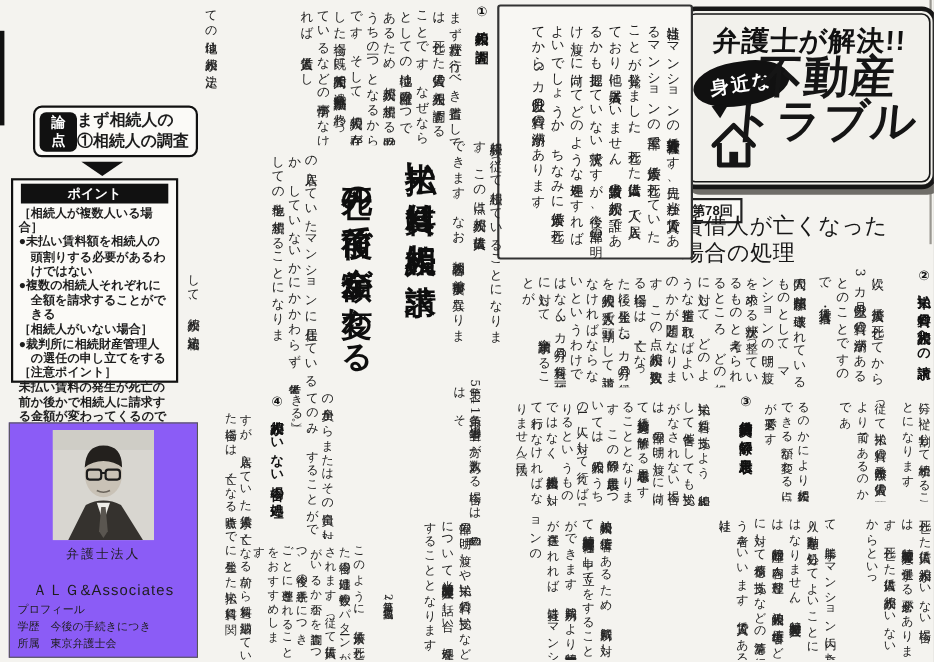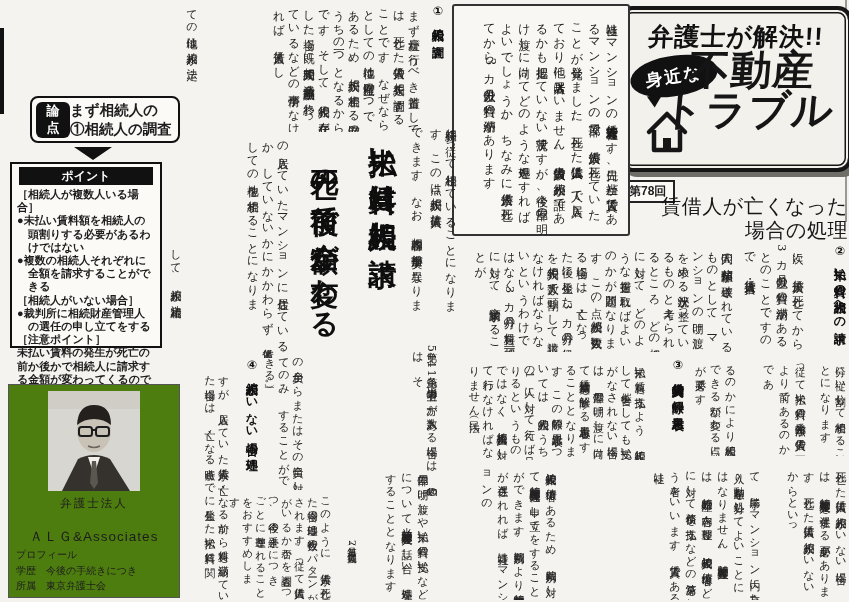--- a/index.html
+++ b/index.html
@@ -26,21 +26,21 @@
   .ronten-text{flex:1;font-weight:700;font-size:14.5px;line-height:1.25;text-align:left;}
   .tri{position:absolute;left:74px;top:147px;width:0;height:0;border-left:19px solid transparent;
       border-right:19px solid transparent;border-top:13px solid #111;}
   .point-box{position:absolute;left:10px;top:162px;width:152px;height:186px;border:2.5px solid #111;
       background:#fbfaf7;box-sizing:border-box;padding:2px 5px 2px 5px;}
   .point-title{background:#111;color:#fff;font-weight:700;font-size:12px;text-align:center;
       height:18px;line-height:18px;margin:1px 2px 3px 2px;}
   .pt{font-weight:700;font-size:11px;line-height:13.2px;letter-spacing:0;}
   .pt.bullet{text-indent:-11px;padding-left:11px;}
   .profile-box{position:absolute;left:8px;top:384px;width:172px;height:214px;border:1.5px solid #555;
-      background:#4d7c0f;box-sizing:border-box;padding:6px 7px 4px 7px;text-align:center;}
+      background:#8b5cf6;box-sizing:border-box;padding:6px 7px 4px 7px;text-align:center;}
   .photo{width:92px;height:100px;margin:0 auto 5px auto;display:block;background:#dcdbd6;}
   .pf1{font-size:11.5px;letter-spacing:2px;}
   .pf2{font-size:13.5px;letter-spacing:1px;margin-top:17px;}
   .pf3{font-weight:700;font-size:13px;margin-top:2px;letter-spacing:1px;}
   .pfs{font-size:10px;text-align:left;line-height:13.5px;margin-top:2px;letter-spacing:0;}
   
   .logo-frame{position:absolute;left:618px;top:6px;width:226px;height:158px;background:#f2f1ec;
       border:4px solid #161616;border-radius:14px;box-shadow:5px 5px 0 #6f6d68, inset 0 0 0 2px #f2f1ec, inset 0 0 0 3.5px #161616;}
   .logo-top{position:absolute;left:14px;top:10px;width:200px;text-align:center;font-weight:900;
       font-size:25px;letter-spacing:1px;color:#111;transform:skewX(-3deg);}
@@ -48,21 +48,21 @@
       line-height:0.98;letter-spacing:1px;color:#151515;transform:skewX(-5deg);}
   .bubble{position:absolute;left:8px;top:46px;width:88px;height:40px;background:#111;border-radius:50% / 55%;
       color:#fff;font-weight:900;font-size:17px;display:flex;align-items:center;justify-content:center;
       letter-spacing:2px;transform:rotate(-9deg);}
   .bubble:after{content:"";position:absolute;left:14px;bottom:-8px;width:0;height:0;
       border-left:6px solid transparent;border-right:10px solid transparent;border-top:12px solid #111;}
   .house{position:absolute;left:22px;top:96px;}
   .ep-badge{position:absolute;left:620px;top:180px;border:2px solid #222;background:#fbfaf7;
       font-weight:700;font-size:12px;padding:1px 7px;}
   .sub-title{position:absolute;left:620px;top:194px;width:228px;font-size:20px;line-height:1.2;
-      color:#161616;letter-spacing:0.5px;text-align:right;}
+      color:#161616;letter-spacing:0.5px;}
   
   .q-box{position:absolute;left:452px;top:4px;width:178px;height:232px;border:2px solid #333;
       border-radius:3px;background:#f8f7f3;box-sizing:border-box;padding:9px 8px;}
   .q-box .inner{writing-mode:vertical-rl;width:100%;height:100%;
       font-family:"DejaVu Serif","Liberation Serif",serif;font-size:12px;line-height:17.5px;letter-spacing:0.5px;}
   .artifact{position:absolute;background:#111;}
   .note{font-size:9.5px;line-height:11px;letter-spacing:0;}
 </style>
 </head>
 <body>

